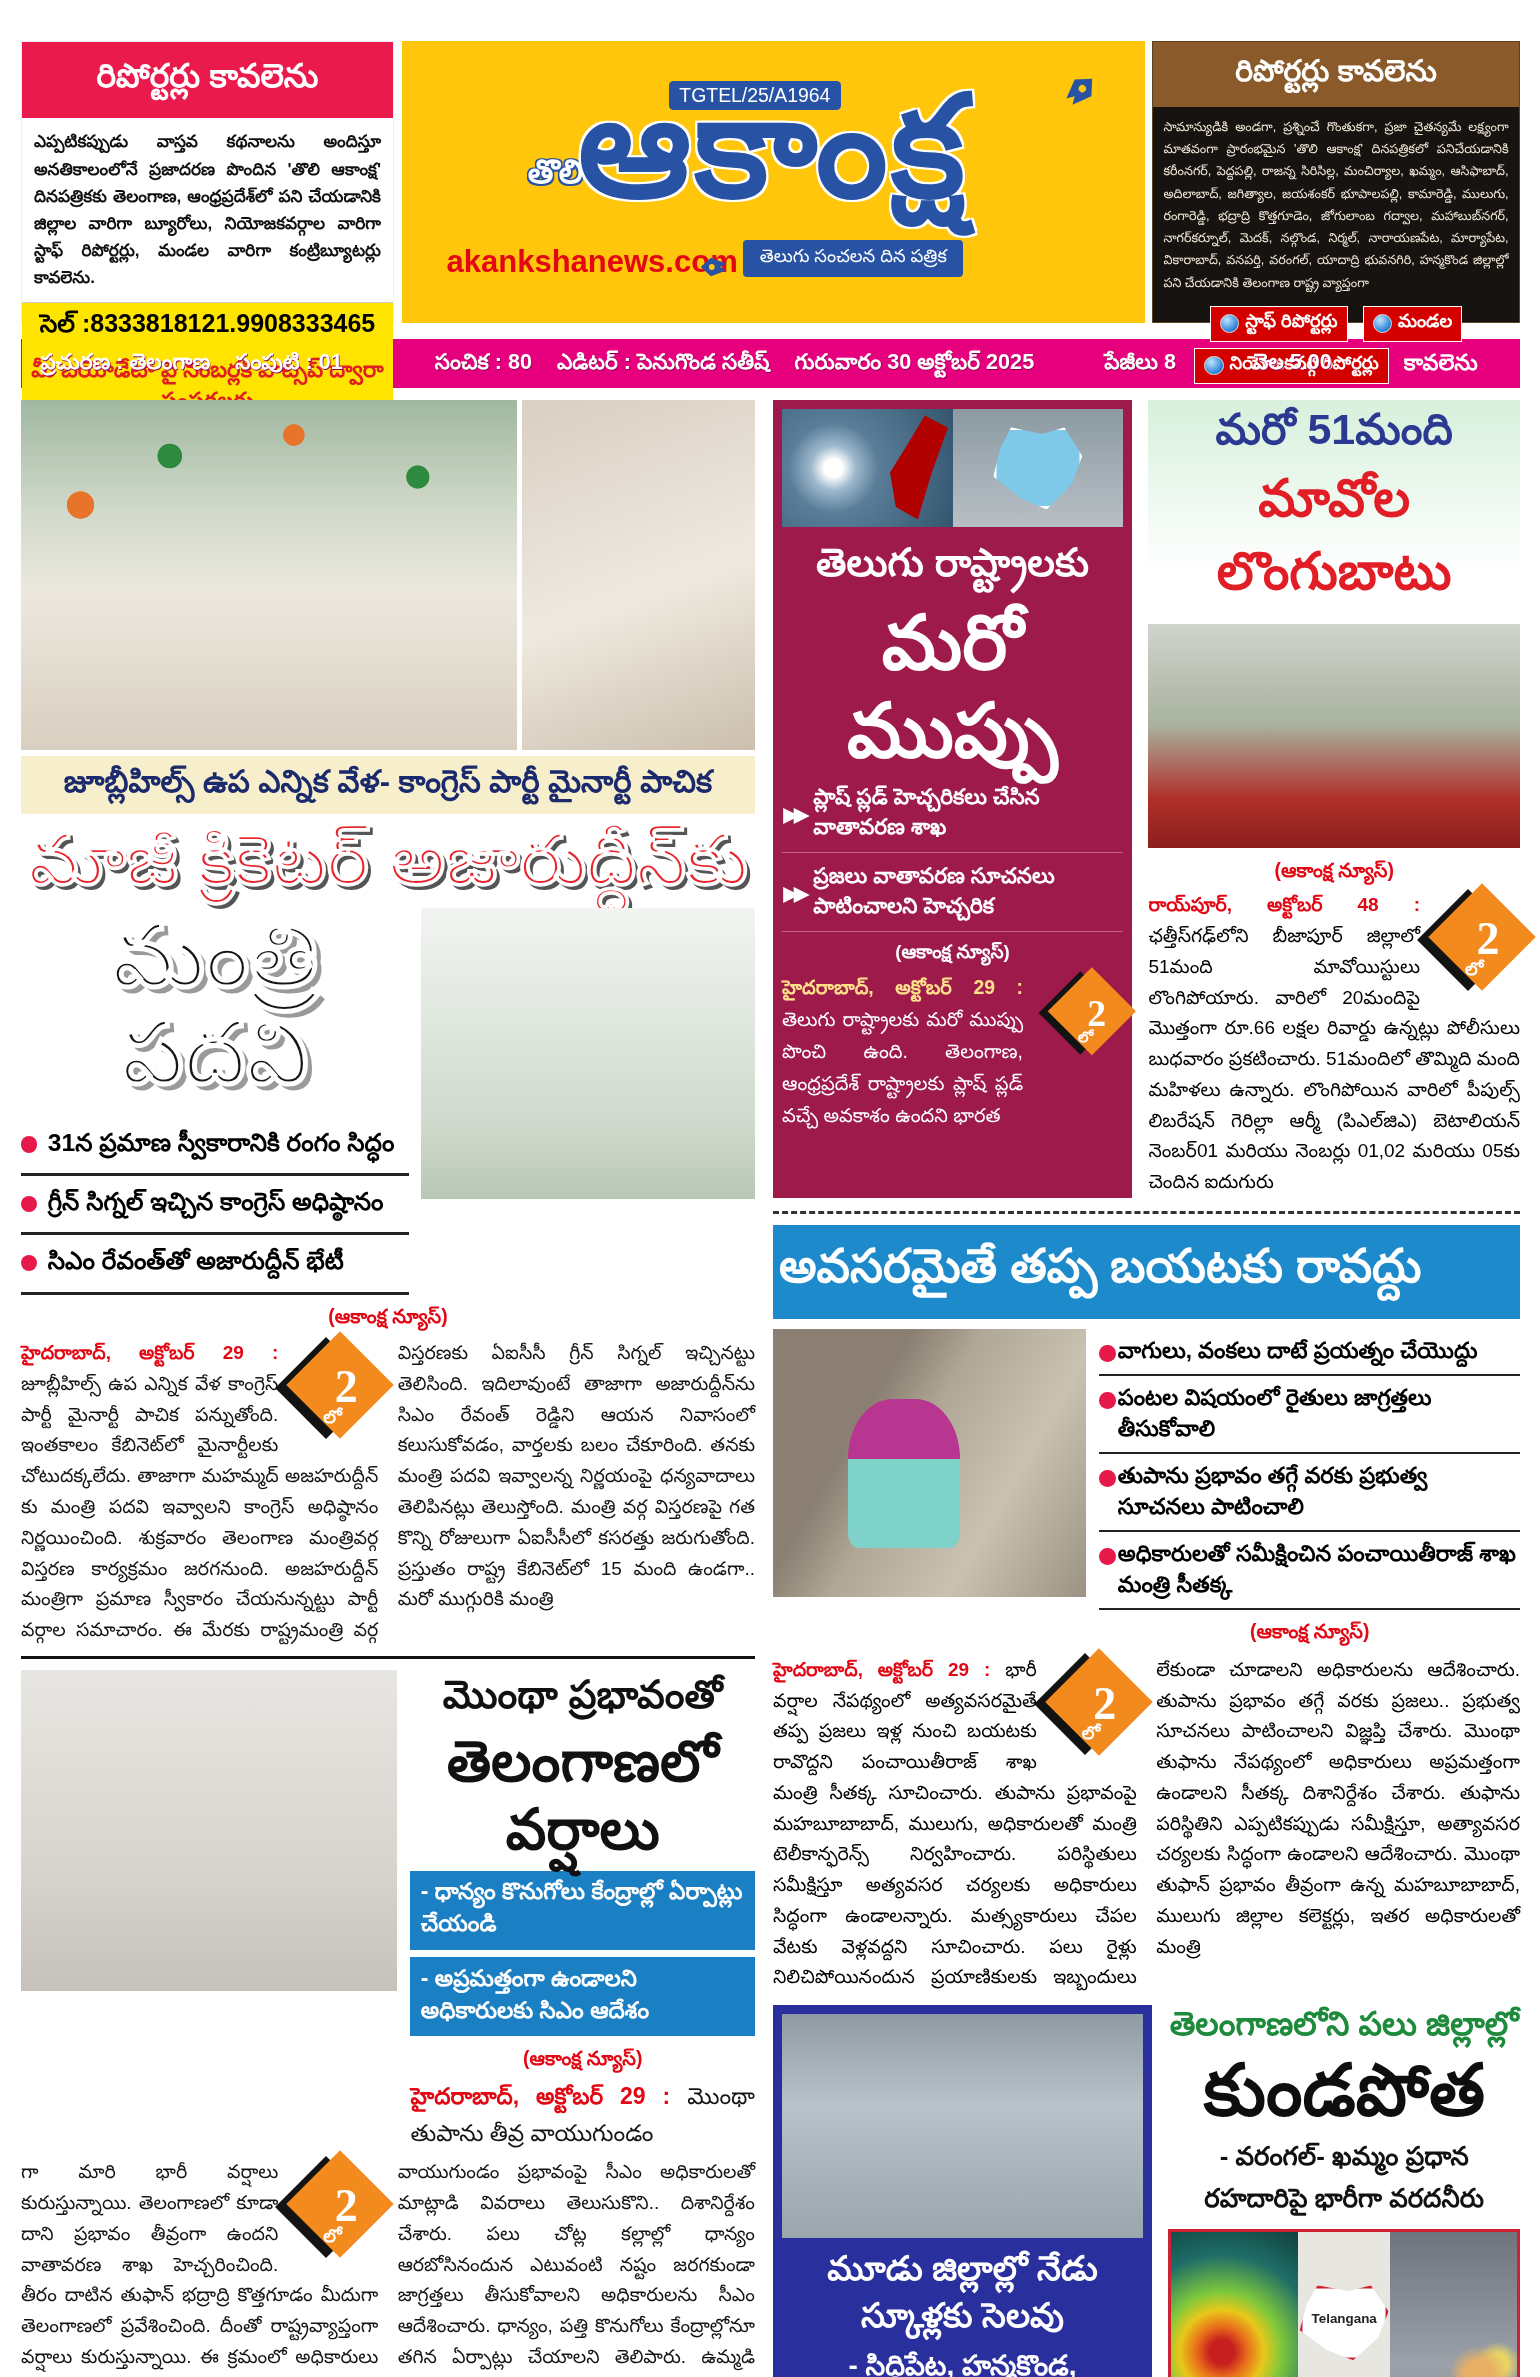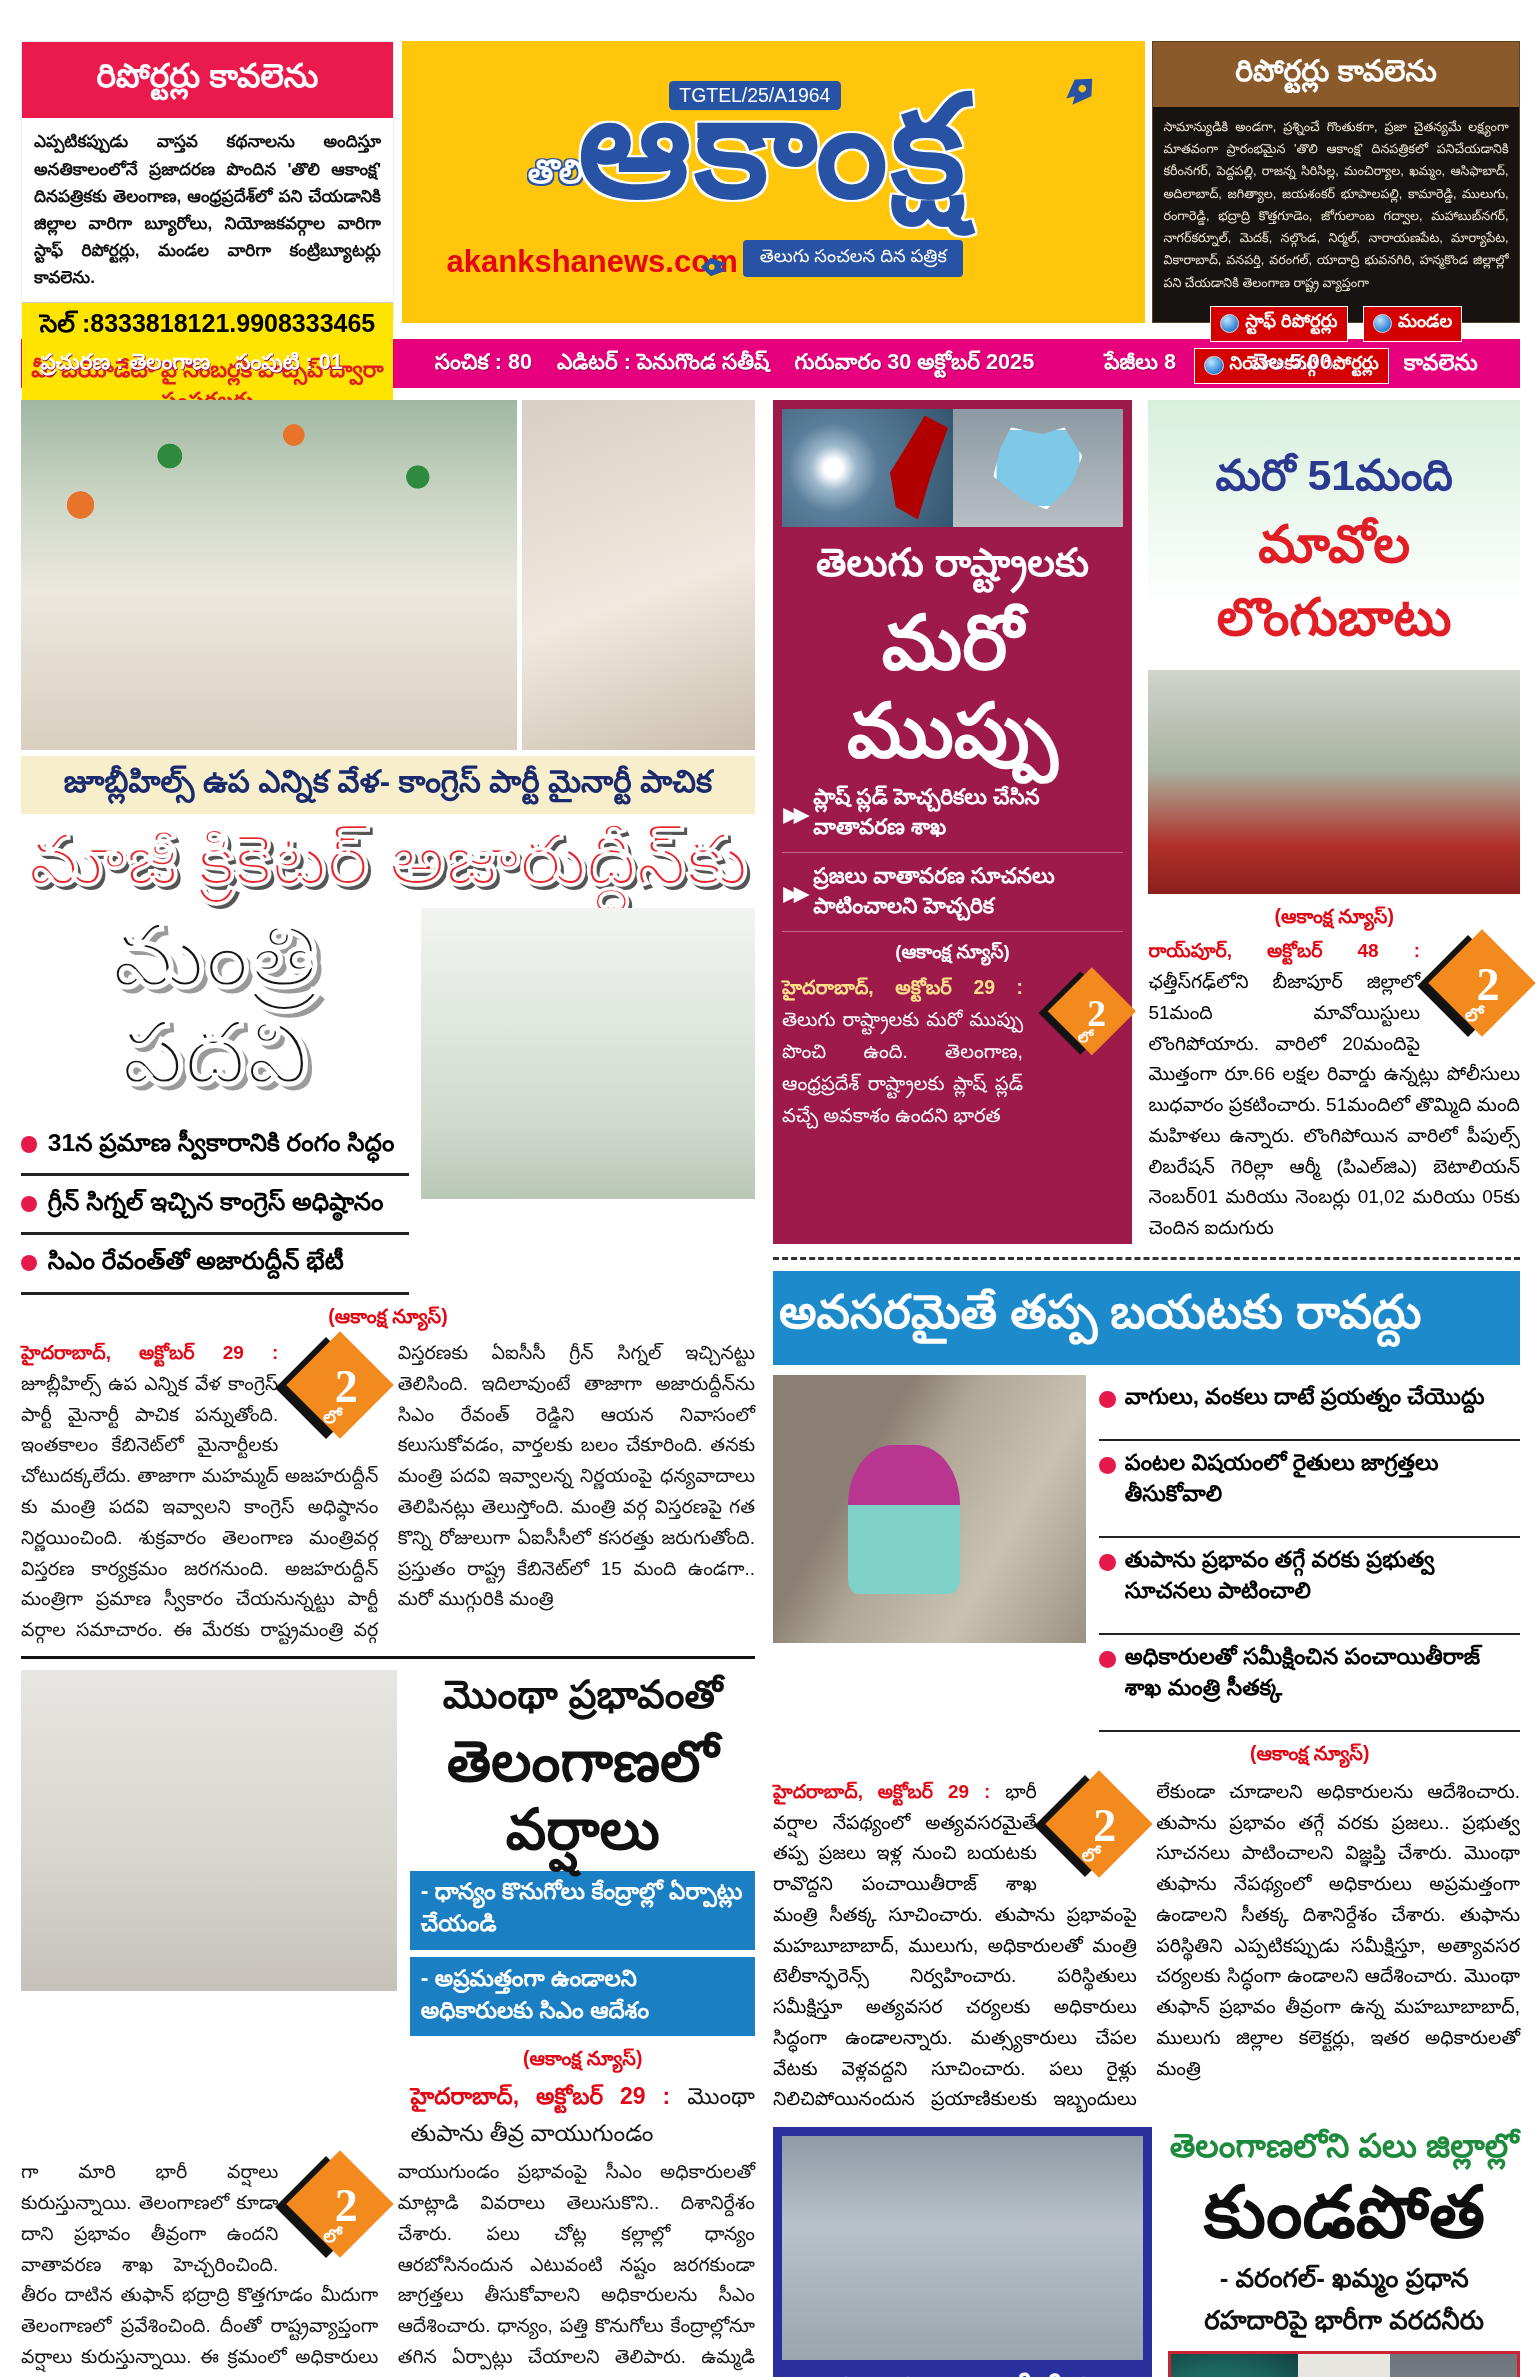--- a/index.html
+++ b/index.html
@@ -97,33 +97,33 @@
   .cyc-arrow { display:flex; gap:9px; align-items:center; font-weight:bold; font-size:21.6px; padding:10.4px 1.5px 7.5px; border-bottom:1.5px solid rgba(255,255,255,.35); }
   .cyc-arrow .tri { color:#fff; font-size:19.4px; letter-spacing:-4.5px; }
   .cyc-credit { text-align:center; font-weight:bold; font-size:18.6px; margin-top:9px; }
   .cyc-body { font-size:19.4px; line-height:1.65; margin-top:4.5px; text-align:justify; }
   .cyc-body .dateline { color:#FFE08A; }
   .jump.small { transform:scale(.82); transform-origin:top right; }
 
   
   .mao { flex:1; }
   .mao-head { background:linear-gradient(180deg,#D7F0DC,#ffffff 80%); padding:4.5px 0 1.5px; }
-  .mao-h1 { text-align:center; color:#2B3990; font-weight:bold; font-size:43px;margin-top:46px; }
+  .mao-h1 { text-align:center; color:#2B3990; font-weight:bold; font-size:43px; }
   .mao-h2 { text-align:center; color:#E11E26; font-weight:bold; font-size:52px; margin-top:3px; }
   .mao-photo { height:224px; margin-top:9px; background:linear-gradient(180deg,#cfd4cd 0%,#a9b29f 45%,#b0302a 78%,#8c1f1c 100%); }
   .mao-body { font-size:19px; line-height:1.62; text-align:justify; margin-top:4.5px; }
 
   
   .seeth { margin-top:13.4px; border-top:3px dashed #333; padding-top:10.4px; }
   .seeth-banner { background:#1D8BCB; color:#fff; font-weight:bold; font-size:47px; text-align:left; padding:13.4px 6px; }
   .seeth-mid { display:flex; gap:13.4px; margin-top:10.4px; }
   .seeth-photo { width:313px; height:268px; background:linear-gradient(120deg,#8a7f72 0 30%,#b0a796 45%,#c9c2b2 70%,#9b9284); position:relative; }
   .seeth-photo .saree { position:absolute; left:24%; top:26%; width:112px; height:149px; background:linear-gradient(180deg,#b8368f 0 40%,#7fd2c9 40%); border-radius:40% 40% 10% 10%; }
   .seeth-bullets { flex:1; }
-  .seeth-bullets .b { display:flex; gap:9px; align-items:flex-start; font-weight:bold; font-size:22.4px; padding:9px 0 24px; border-bottom:2.2px solid #222; }
+  .seeth-bullets .b { display:flex; gap:2px; align-items:flex-start; font-weight:bold; font-size:22.4px; padding:9px 0 5px; border-bottom:2.2px solid #222; }
   .seeth-body { column-count:2; column-gap:19.4px; font-size:19px; line-height:1.62; text-align:justify; margin-top:7.5px; }
 
   
   .row-c { display:flex; gap:16.4px; margin-top:12px; }
   .mid-col { width:379px; }
   .right-col { flex:1; }
 
   .school-box { background:#2A2F9E; padding:9px; color:#fff; }
   .school-photo { height:224px; background:linear-gradient(180deg,#8f9aa4,#b9c2c9 40%,#9aa5ad); }
   .school-h { font-weight:bold; font-size:34px; text-align:center; margin-top:10.4px; }

